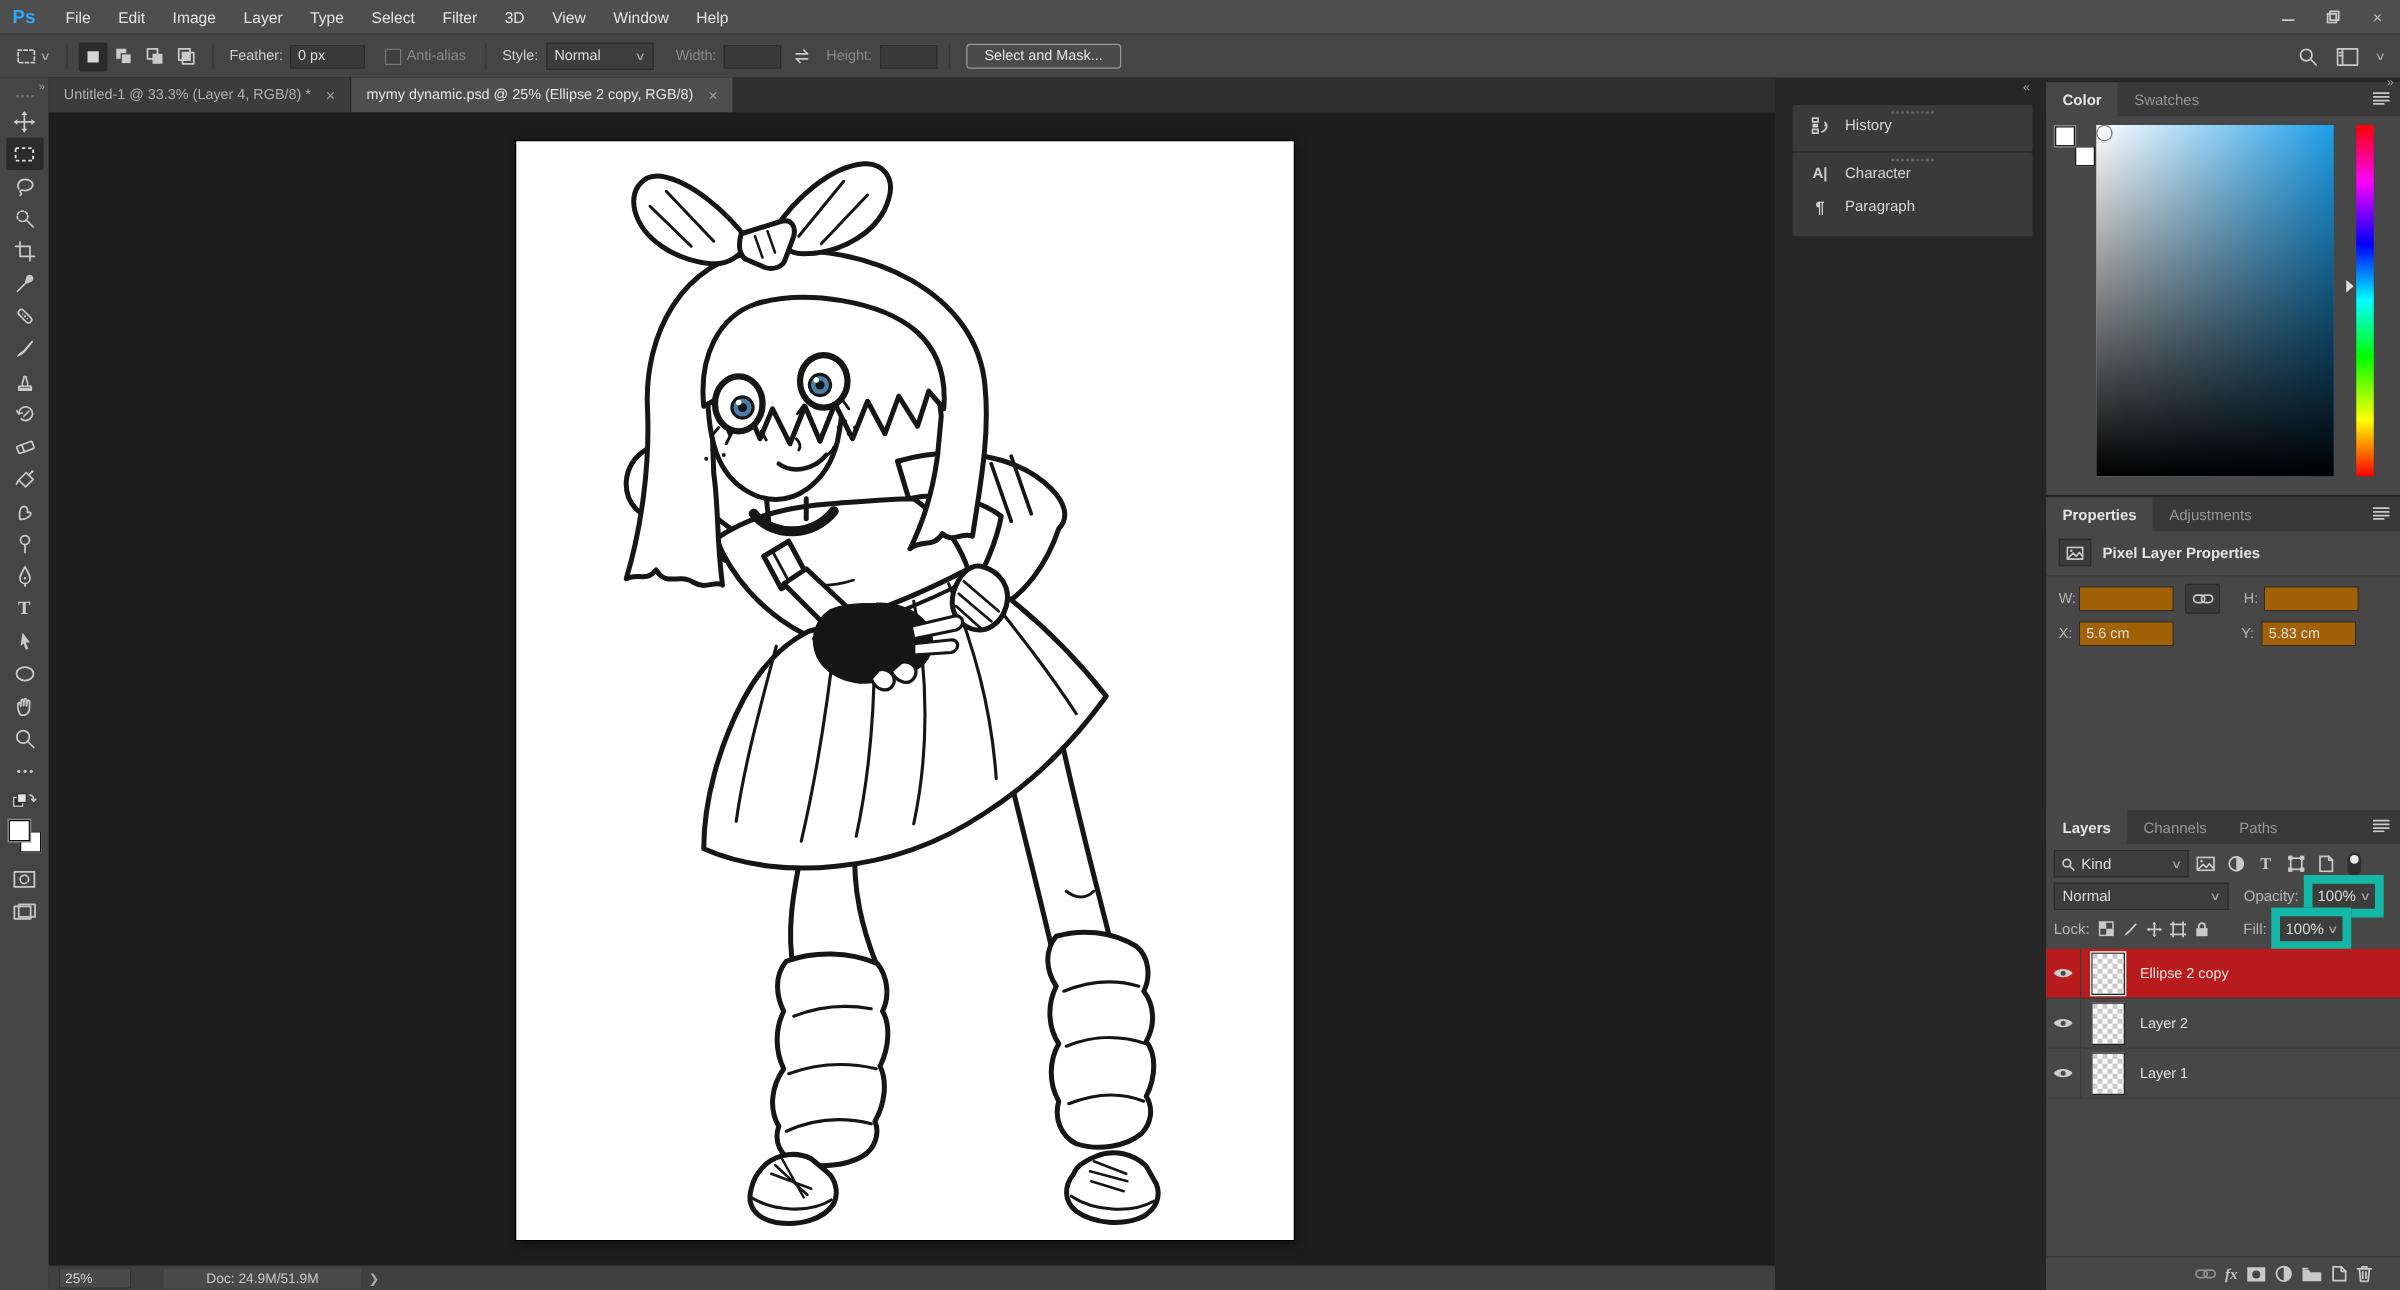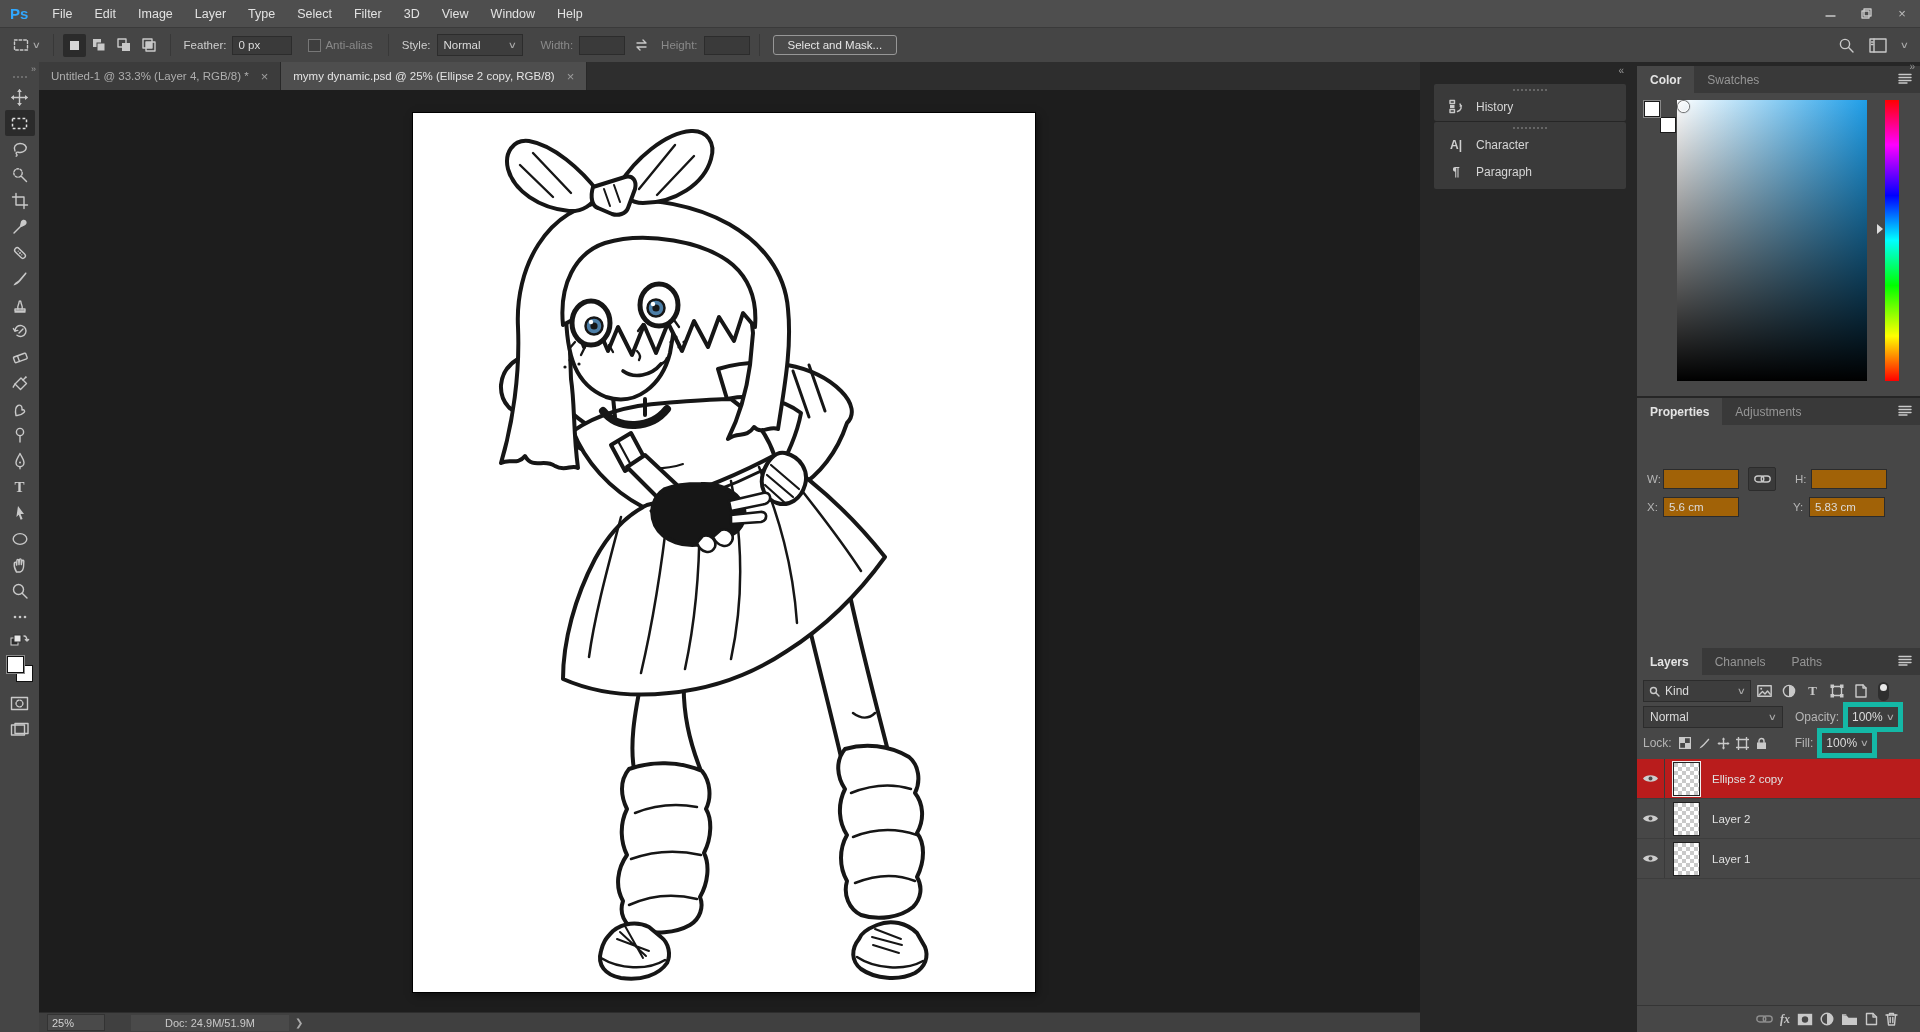--- a/index.html
+++ b/index.html
@@ -66,21 +66,21 @@
     display:flex;align-items:center;font-size:11px;color:#c9c9c9;box-sizing:border-box;}
   .status-zoom{width:48px;height:15px;margin-left:8px;background:#4a4a4a;border:1px solid #333;
     color:#d2d2d2;font-size:11px;padding:0 4px;font-family:"Liberation Sans",sans-serif;}
   .status-doc{margin-left:26px;width:158px;text-align:center;background:#4a4a4a;height:16px;line-height:16px;}
   .status-chev{margin-left:6px;color:#aaa;font-size:10px;}
   
   .collapsed-col{top:62px;left:1430px;width:200px;height:970px;}
   .col-arrows{position:absolute;top:3px;right:6px;color:#9a9a9a;font-size:10px;}
   .cp-group{position:absolute;left:4px;right:4px;background:#3a3a3a;border-radius:2px;padding-top:5px;}
   .cp-grip{width:34px;border-top:2px dotted #666;margin:0 auto 2px auto;}
-  .cp-item{height:27px;display:flex;align-items:center;gap:10px;padding-left:12px;color:#d6d6d6;font-size:12px;}
+  .cp-item{height:27px;display:flex;gap:10px;padding-left:12px;color:#d6d6d6;font-size:12px;}
   .cp-ic{width:20px;display:flex;justify-content:center;color:#cfcfcf;font-size:13px;font-weight:bold;}
   
   .dock{top:62px;left:1637px;width:283px;height:970px;}
   .dock-arrows{position:absolute;top:-1px;right:5px;color:#9a9a9a;font-size:10px;z-index:3;}
   .panel{position:absolute;left:0;width:283px;background:#474747;}
   .ptabs{height:27px;background:#393939;display:flex;align-items:stretch;position:relative;}
   .ptab{padding:0 13px;display:flex;align-items:center;font-size:12px;color:#969696;}
   .ptab.active{background:#474747;color:#e4e4e4;font-weight:bold;}
   .pmenu{position:absolute;right:8px;top:7px;}
   .pbody{position:relative;}
@@ -110,21 +110,21 @@
   .lrow{position:absolute;left:0;right:0;display:flex;align-items:center;}
   .kind-select{margin-left:6px;width:96px;height:20px;background:#3d3d3d;border:1px solid #2c2c2c;
     display:flex;align-items:center;gap:5px;padding:0 5px;color:#dcdcdc;}
   .kind-select .chev{margin-left:auto;}
   .fbtn{width:21px;height:19px;display:flex;align-items:center;justify-content:center;margin-left:3px;}
   .pill{width:11px;height:19px;background:#2e2e2e;border-radius:6px;margin-left:7px;position:relative;}
   .pill::after{content:"";position:absolute;left:2px;top:2px;width:7px;height:7px;border-radius:50%;background:#e8e8e8;}
   .blend-select{margin-left:6px;width:126px;height:20px;background:#3d3d3d;border:1px solid #2c2c2c;
     display:flex;align-items:center;padding:0 6px;color:#dcdcdc;}
   .blend-select .chev{margin-left:auto;}
-  .small-select{width:42px;height:20px;background:#3d3d3d;border:5px solid #14b8a6;display:flex;align-items:center;
+  .small-select{width:42px;height:20px;background:#3d3d3d;border:7px solid #14b8a6;display:flex;align-items:center;
     padding:0 4px;color:#dcdcdc;gap:4px;}
   .lk-lbl{color:#b5b5b5;margin-left:8px;margin-right:4px;}
   .lk-ic{width:19px;display:flex;justify-content:center;}
   .layer-list{position:absolute;left:0;right:0;}
   .layer-row{height:39px;display:flex;align-items:center;border-bottom:1px solid #3d3d3d;position:relative;}
   .layer-row.selected{background:#b91c1c;}
   .eye-cell{width:27px;height:100%;display:flex;align-items:center;justify-content:center;border-right:1px solid #3a3a3a;flex:none;}
   .thumb{width:25px;height:32px;margin-left:8px;border:1px solid #222;flex:none;}
   .thumb.sel{outline:1.5px solid #f0f0f0;}
   .checker{background-image:repeating-conic-gradient(#ffffff 0% 25%,#c9c9c9 0% 50%);background-size:8px 8px;background-color:#fff;}
@@ -566,20 +566,30 @@
     <div class="ptabs">
       <span class="ptab active">Properties</span>
       <span class="ptab">Adjustments</span>
       <span class="pmenu">
           <svg width="14" height="11" viewBox="0 0 14 11">
             <path d="M1,1.5 H13 M1,4.5 H13 M1,7.5 H13 M1,10 H9" class="ic" stroke-width="1.2"></path>
           </svg>
         </span>
     </div>
     <div class="pbody" style="height:219px;">
+      <div class="props-header">
+        <span class="props-thumb">
+          <svg width="14" height="11" viewBox="0 0 14 11">
+              <rect x="0.8" y="0.8" width="12.4" height="9.4" class="ic" stroke-width="1.1"></rect>
+              <circle cx="4" cy="3.6" r="1" fill="#c9c9c9"></circle>
+              <path d="M2,9 l3.5,-3.5 l2.5,2.5 l2.5,-3 l2.5,3" class="ic" stroke-width="1.1"></path>
+            </svg>
+        </span>
+        <span class="props-title">Pixel Layer Properties</span>
+      </div>
       <div class="prow" style="top:42px;">
         <span class="lbl">W:</span>
         <input class="pinput" value="" style="">
         <span class="link-btn">
           <svg width="17" height="10" viewBox="0 0 17 10">
               <rect x="0.8" y="2" width="9" height="6" rx="3" class="ic" stroke-width="1.2"></rect>
               <rect x="7.2" y="2" width="9" height="6" rx="3" class="ic" stroke-width="1.2"></rect>
             </svg>
         </span>
         <span class="lbl">H:</span>

